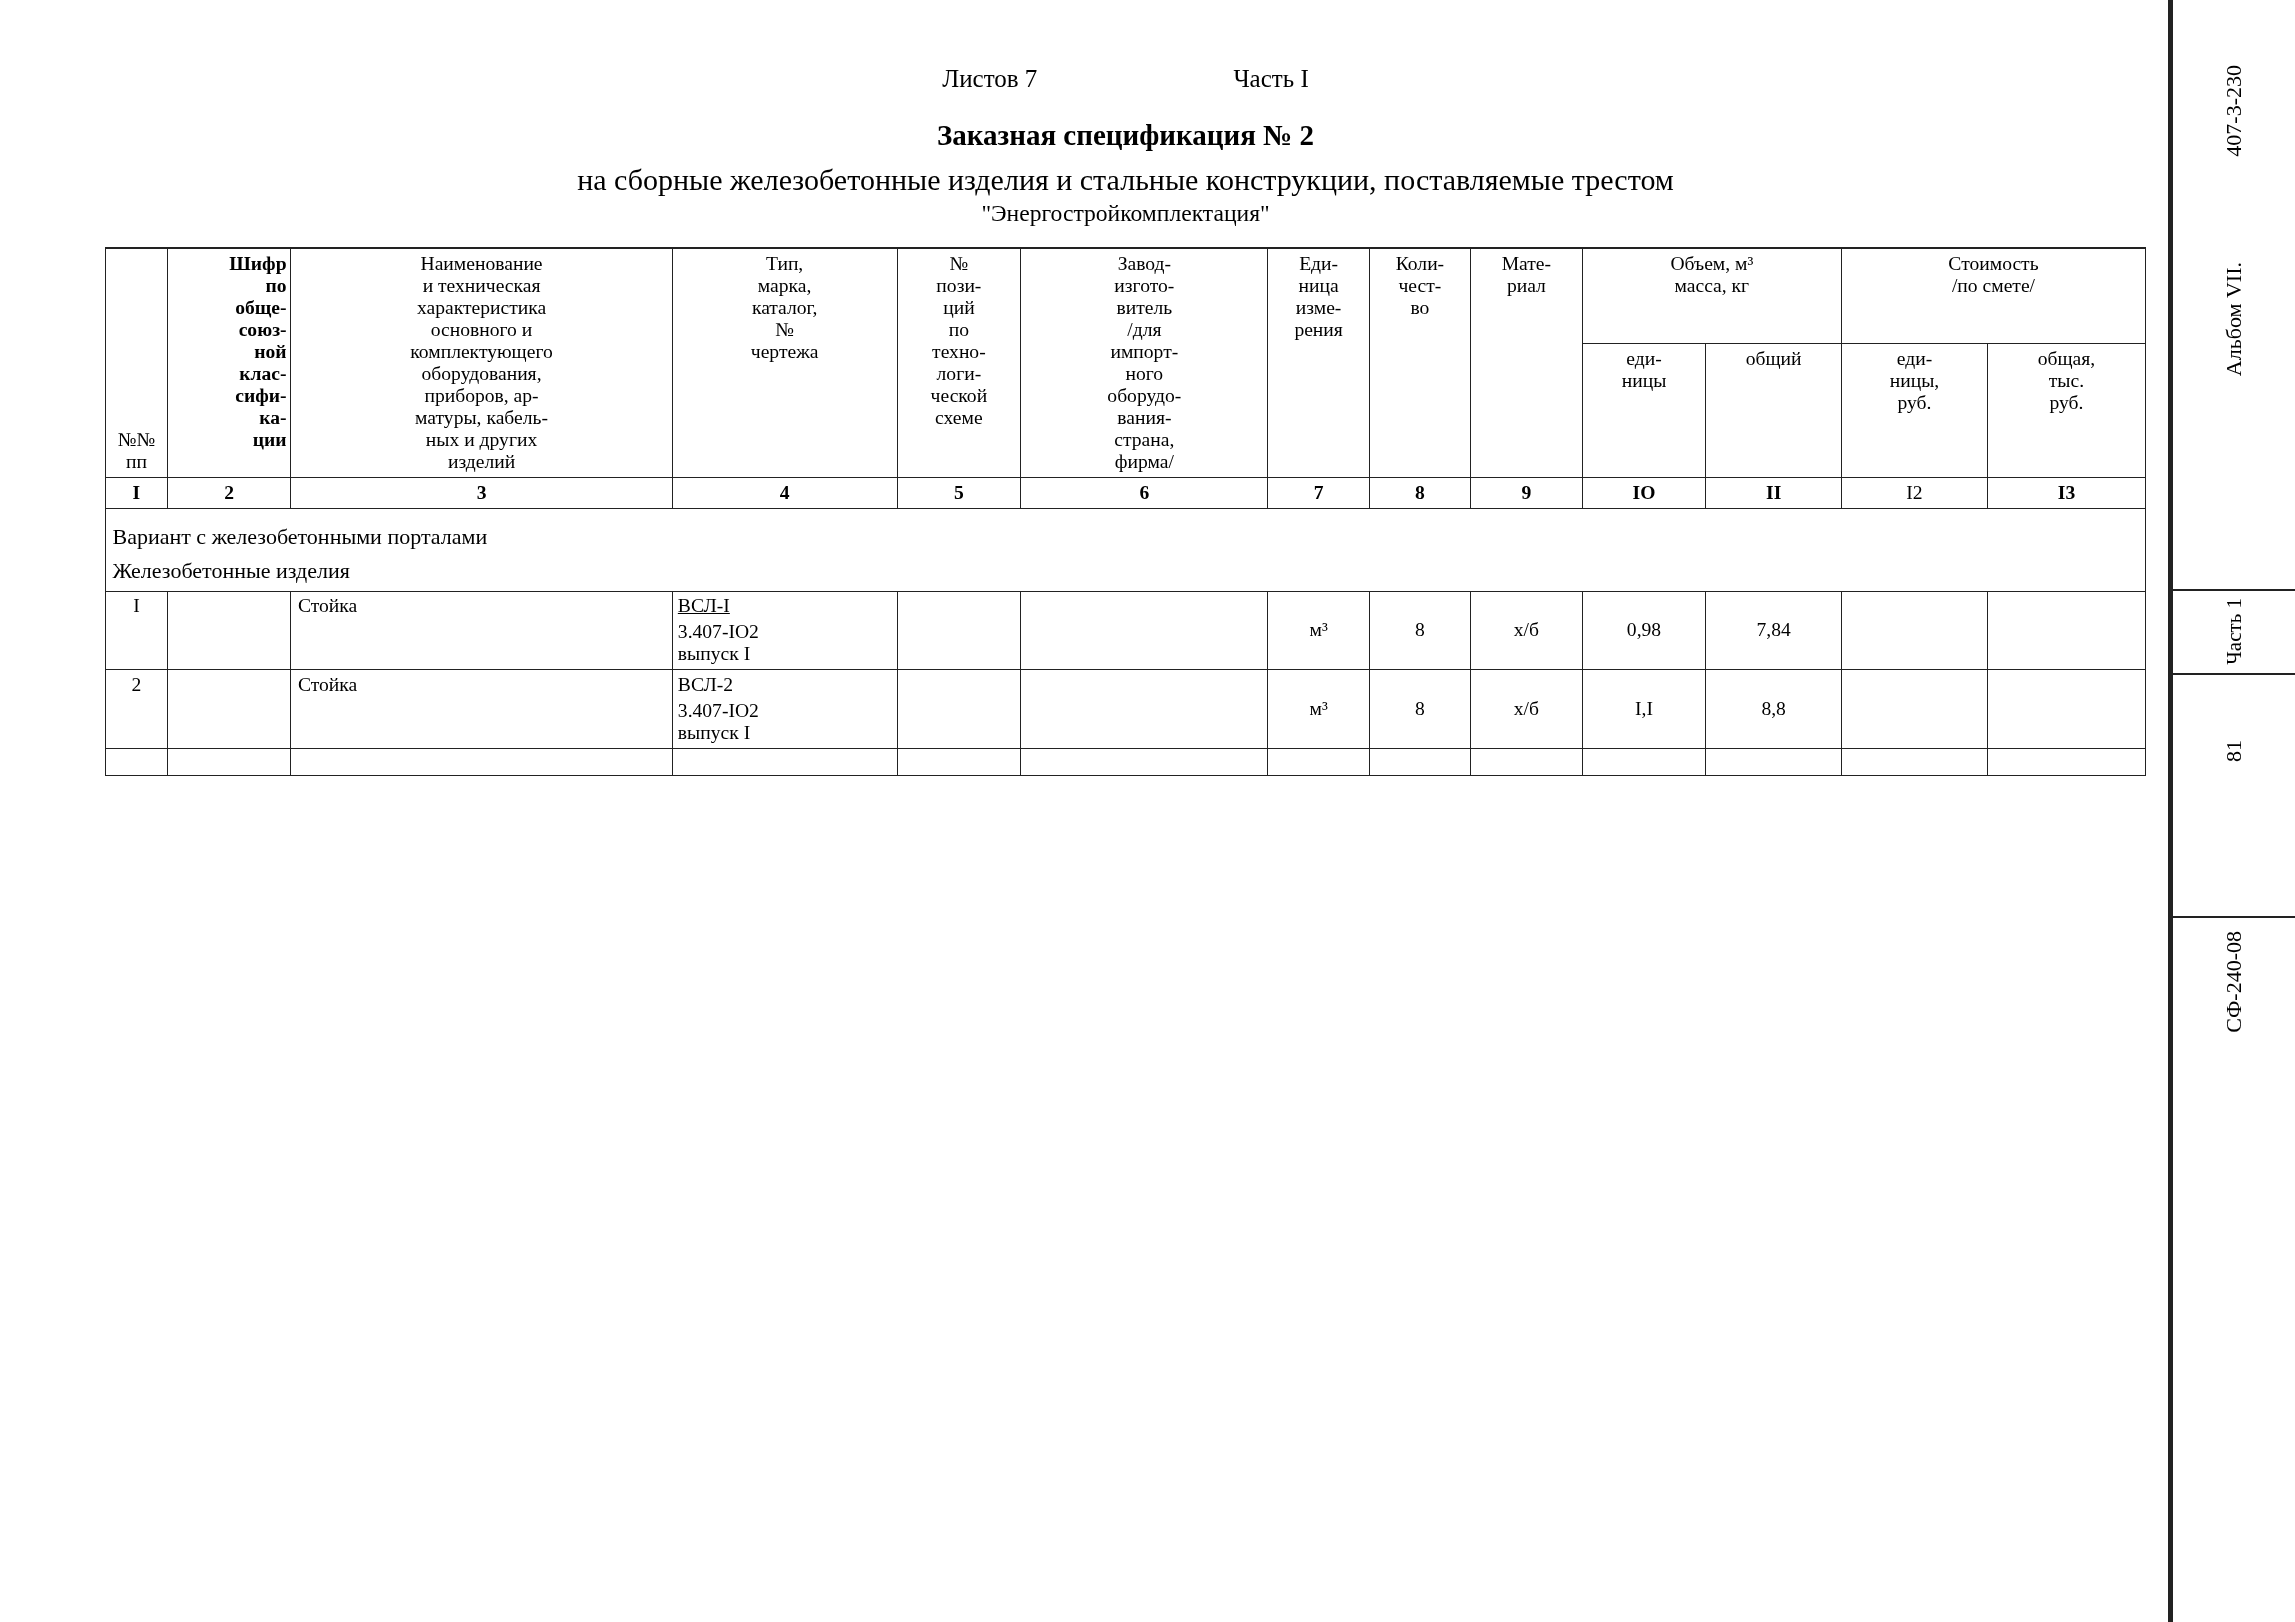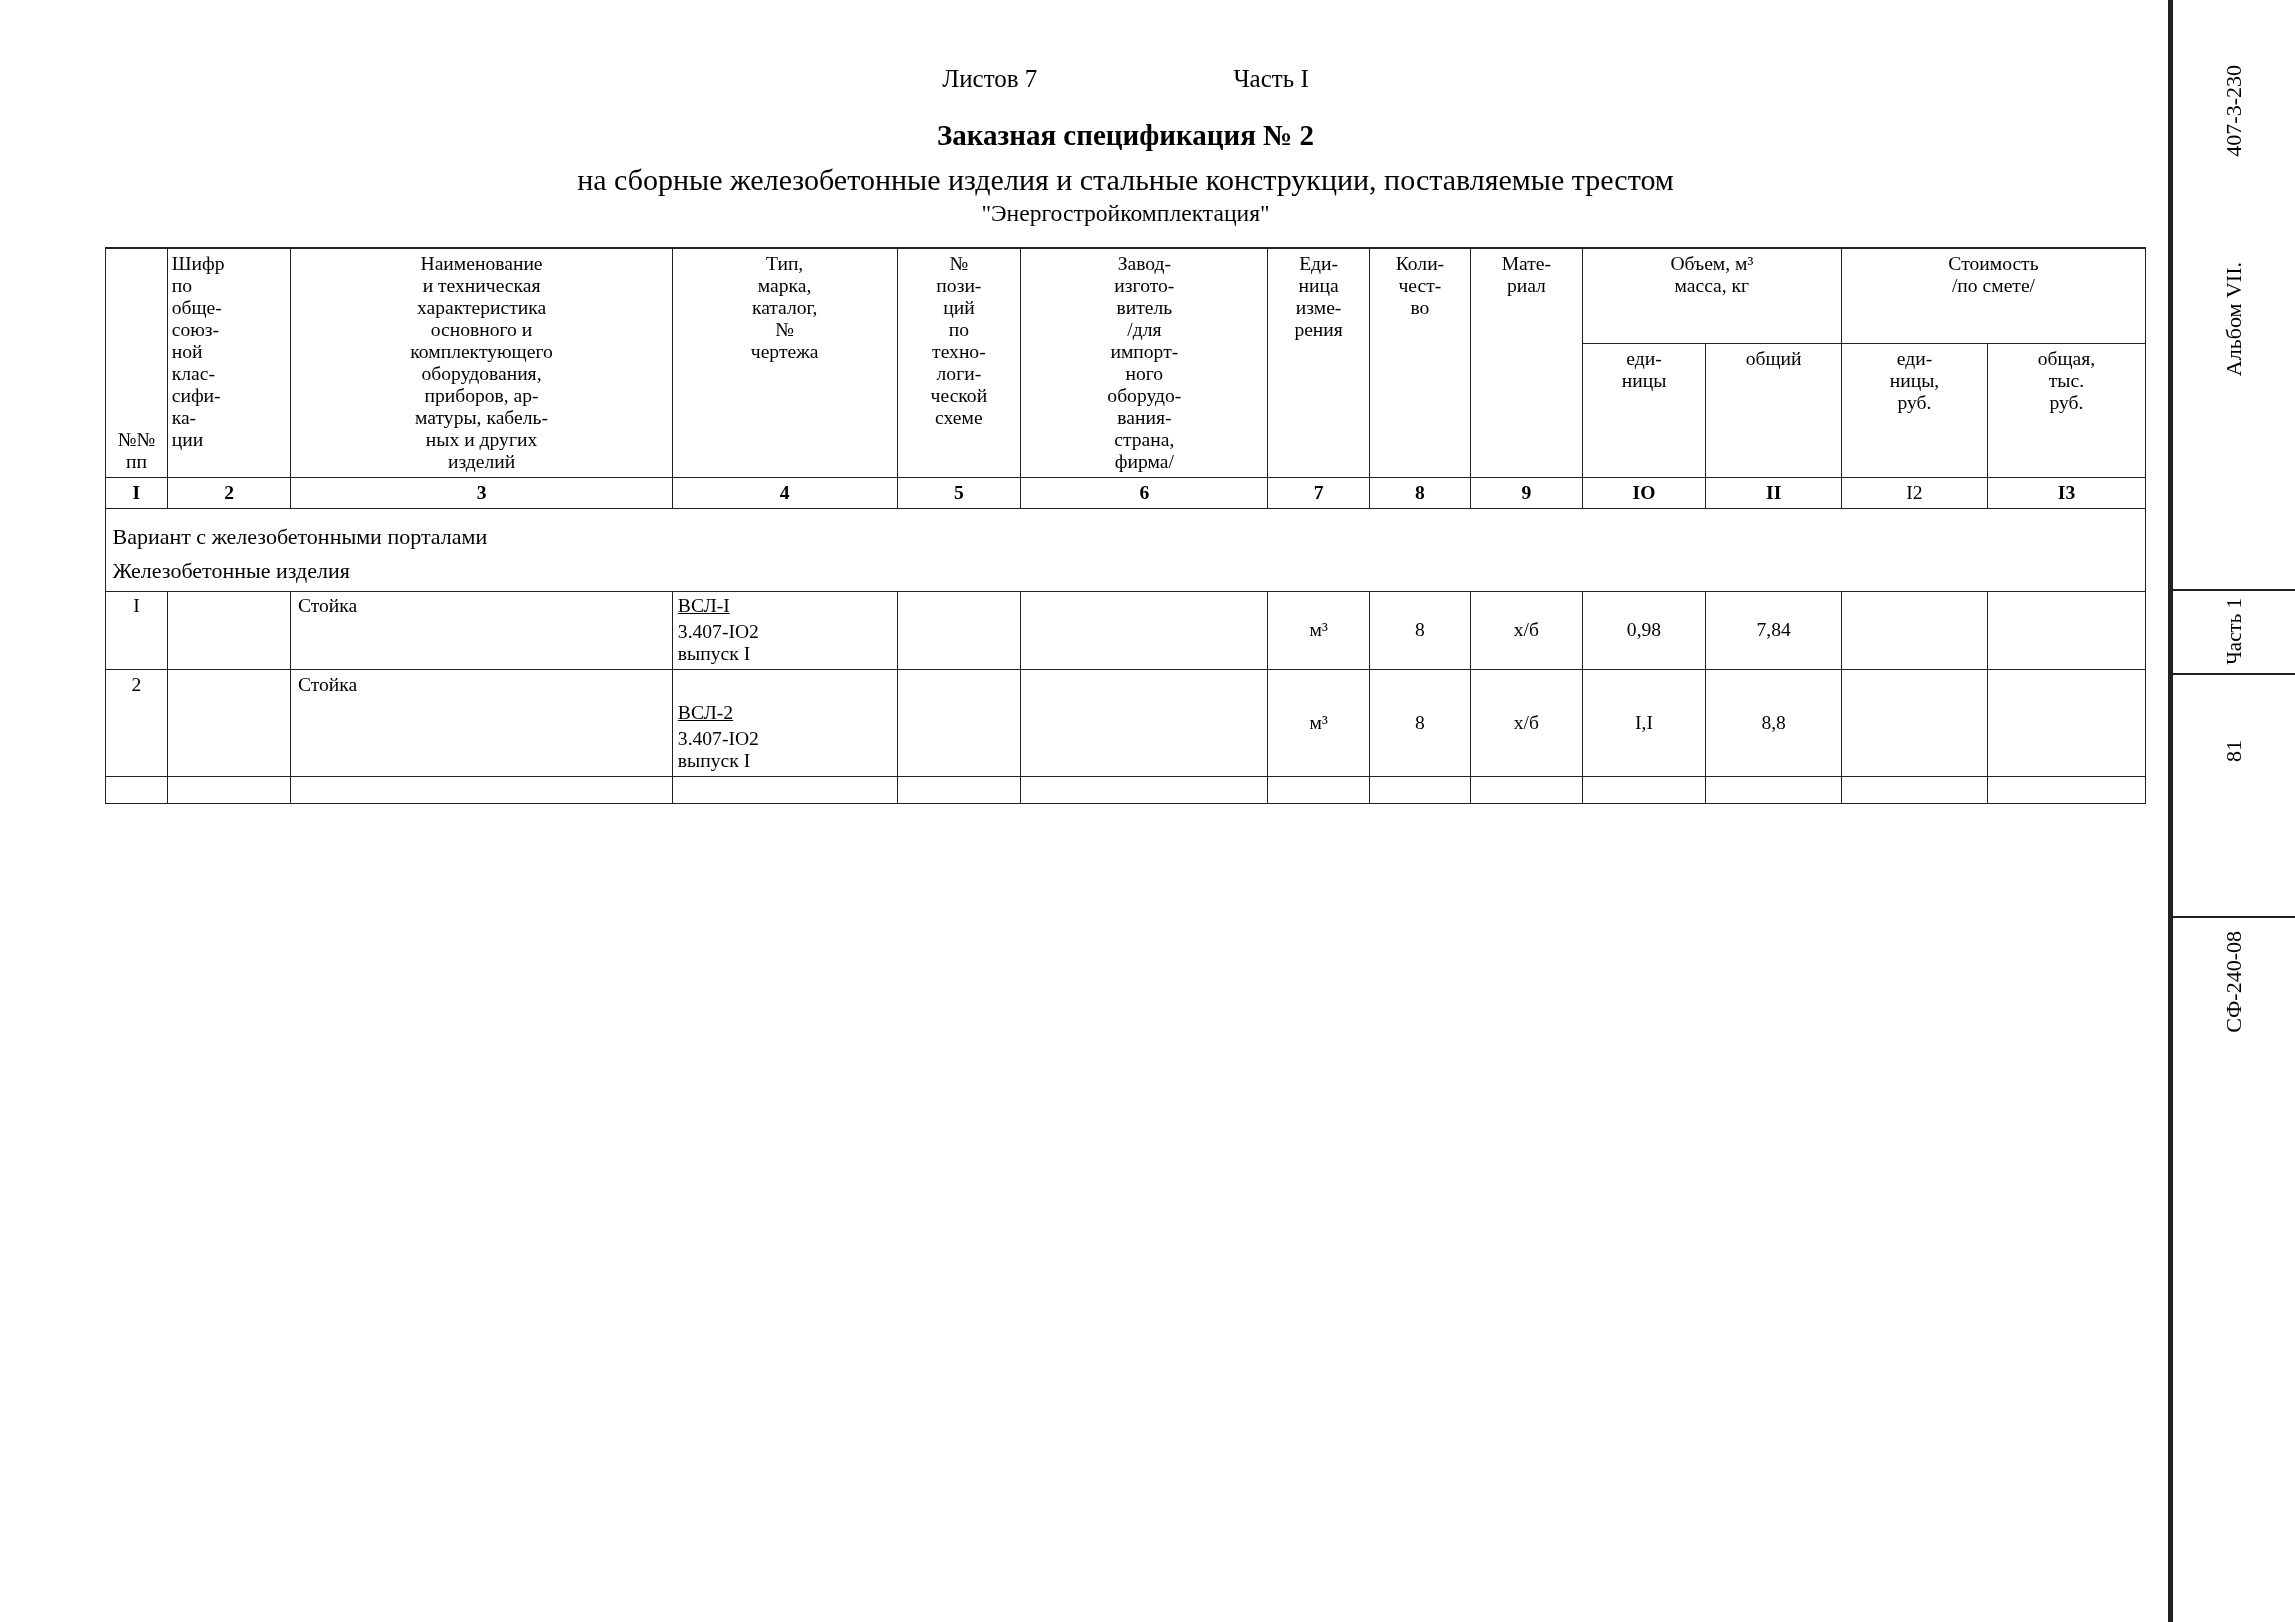--- a/index.html
+++ b/index.html
@@ -62,21 +62,21 @@
       <div style="font-size:29px; font-weight:bold; font-family:'Times New Roman',serif; margin-bottom:10.5px;">Заказная спецификация № 2</div>
       <div style="font-size:30px; font-family:'Times New Roman',serif; margin-bottom:3.9px;">на сборные железобетонные изделия и стальные конструкции, поставляемые трестом</div>
       <div style="font-size:23.6px; font-family:'Times New Roman',serif; margin-bottom:19.6px;">"Энергостройкомплектация"</div>
     </div>
 
     <table style="width:100%; border-collapse:collapse; font-size:19.6px; font-family:'Times New Roman',serif;">
       <thead>
 
         <tr style="border-top:2px solid #222;">
           <th rowspan="2" style="border:1.3px solid #222; padding:3.9px 3.9px; vertical-align:bottom; width:36px; text-align:center; font-weight:normal;">№№<br>пп</th>
-          <th rowspan="2" style="border:1.3px solid #222; padding:3.9px 3.9px; vertical-align:top; width:72px; text-align:left; font-weight:normal;">Шифр<br>по<br>обще-<br>союз-<br>ной<br>клас-<br>сифи-<br>ка-<br>ции</th>
+          <th rowspan="2" style="border:1.3px solid #222; padding:3.9px 3.9px; vertical-align:top; width:72px; text-align:right; font-weight:bold;">Шифр<br>по<br>обще-<br>союз-<br>ной<br>клас-<br>сифи-<br>ка-<br>ции</th>
           <th rowspan="2" style="border:1.3px solid #222; padding:3.9px 5.2px; vertical-align:top; width:222px; text-align:center; font-weight:normal;">Наименование<br>и техническая<br>характеристика<br>основного и<br>комплектующего<br>оборудования,<br>приборов, ар-<br>матуры, кабель-<br>ных и других<br>изделий</th>
           <th rowspan="2" style="border:1.3px solid #222; padding:3.9px 5.2px; vertical-align:top; width:131px; text-align:center; font-weight:normal;">Тип,<br>марка,<br>каталог,<br>№<br>чертежа</th>
           <th rowspan="2" style="border:1.3px solid #222; padding:3.9px 5.2px; vertical-align:top; width:72px; text-align:center; font-weight:normal;">№<br>пози-<br>ций<br>по<br>техно-<br>логи-<br>ческой<br>схеме</th>
           <th rowspan="2" style="border:1.3px solid #222; padding:3.9px 5.2px; vertical-align:top; width:144px; text-align:center; font-weight:normal;">Завод-<br>изгото-<br>витель<br>/для<br>импорт-<br>ного<br>оборудо-<br>вания-<br>страна,<br>фирма/</th>
           <th rowspan="2" style="border:1.3px solid #222; padding:3.9px 3.9px; vertical-align:top; width:59px; text-align:center; font-weight:normal;">Еди-<br>ница<br>изме-<br>рения</th>
           <th rowspan="2" style="border:1.3px solid #222; padding:3.9px 3.9px; vertical-align:top; width:59px; text-align:center; font-weight:normal;">Коли-<br>чест-<br>во</th>
           <th rowspan="2" style="border:1.3px solid #222; padding:3.9px 3.9px; vertical-align:top; width:65px; text-align:center; font-weight:normal;">Мате-<br>риал</th>
           <th colspan="2" style="border:1.3px solid #222; padding:3.9px 3.9px; vertical-align:top; width:151px; text-align:center; font-weight:normal;">Объем, м³<br>масса, кг</th>
           <th colspan="2" style="border:1.3px solid #222; padding:3.9px 3.9px; vertical-align:top; width:177px; text-align:center; font-weight:normal;">Стоимость<br>/по смете/</th>
         </tr>
@@ -135,21 +135,21 @@
           <td style="border:1.3px solid #222; padding:3.9px; text-align:center; vertical-align:middle;">7,84</td>
           <td style="border:1.3px solid #222; padding:3.9px; text-align:center; vertical-align:middle;"></td>
           <td style="border:1.3px solid #222; padding:3.9px; text-align:center; vertical-align:middle;"></td>
         </tr>
 
         <tr>
           <td style="border:1.3px solid #222; padding:3.9px; text-align:center; vertical-align:top;">2</td>
           <td style="border:1.3px solid #222; padding:3.9px; text-align:center; vertical-align:top;"></td>
           <td style="border:1.3px solid #222; padding:3.9px 6.5px; text-align:left; vertical-align:top;">Стойка</td>
           <td style="border:1.3px solid #222; padding:3.9px 5.2px; text-align:left; vertical-align:top;">
-            <div style="text-decoration:underline; margin-bottom:3.9px;margin-top:28px;">ВСЛ-2</div>
+            <div style="margin-bottom:3.9px;">ВСЛ-2</div>
             <div>3.407-IO2<br>выпуск I</div>
           </td>
           <td style="border:1.3px solid #222; padding:3.9px; text-align:center; vertical-align:top;"></td>
           <td style="border:1.3px solid #222; padding:3.9px; text-align:center; vertical-align:top;"></td>
           <td style="border:1.3px solid #222; padding:3.9px; text-align:center; vertical-align:middle;">м³</td>
           <td style="border:1.3px solid #222; padding:3.9px; text-align:center; vertical-align:middle;">8</td>
           <td style="border:1.3px solid #222; padding:3.9px; text-align:center; vertical-align:middle;">х/б</td>
           <td style="border:1.3px solid #222; padding:3.9px; text-align:center; vertical-align:middle;">I,I</td>
           <td style="border:1.3px solid #222; padding:3.9px; text-align:center; vertical-align:middle;">8,8</td>
           <td style="border:1.3px solid #222; padding:3.9px; text-align:center; vertical-align:middle;"></td>

